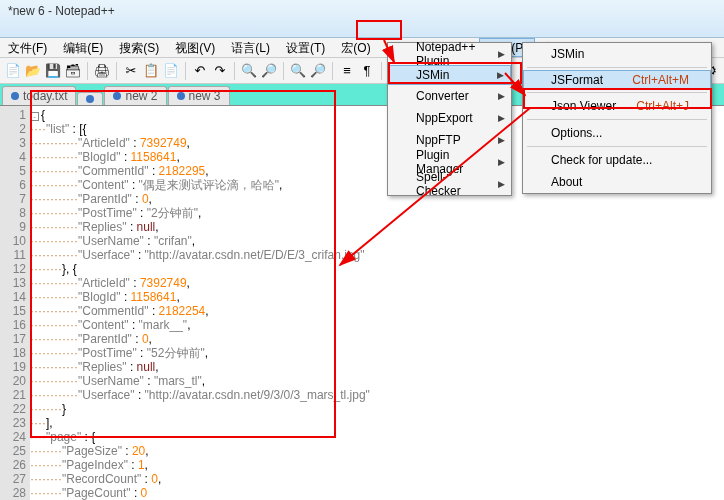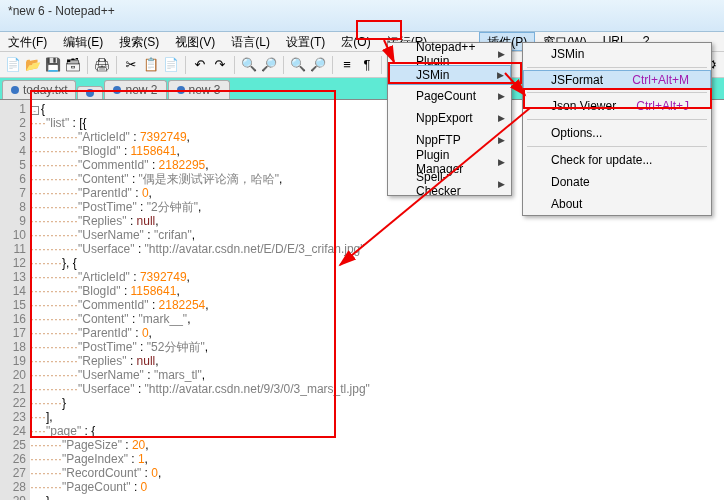--- a/index.html
+++ b/index.html
@@ -1,17 +1,17 @@
 <!DOCTYPE html>
 <html><head>
 <meta charset="utf-8">
 <style>
 * { margin: 0; padding: 0; box-sizing: border-box; font-family: "Microsoft YaHei", Tahoma, sans-serif; font-size: 12px; }
 body { background: #f0f0f0; width: 724px; height: 500px; overflow: hidden; position: relative; }
-.titlebar { background: linear-gradient(#e8f4fc, #d4e8f8); height: 32px; line-height: 22px; padding-left: 8px; color: #333; border-bottom: 1px solid #a0c0d8; }
+.titlebar { background: linear-gradient(#e8f4fc, #d4e8f8); height: 38px; line-height: 22px; padding-left: 8px; color: #333; border-bottom: 1px solid #a0c0d8; }
 .menubar { background: #f4f4f4; height: 20px; display: flex; border-bottom: 1px solid #ccc; }
 .menubar .mitem { padding: 2px 8px; cursor: default; }
 .menubar .mitem.hl { background: #cce4f7; border: 1px solid #7ab0db; padding: 1px 7px; margin-left: 44px; }
 .toolbar { background: #f4f4f4; height: 26px; display: flex; align-items: center; padding: 0 4px; gap: 2px; border-bottom: 1px solid #ccc; }
 .tb-ico { width: 18px; height: 18px; display: inline-flex; align-items: center; justify-content: center; font-size: 13px; }
 .tb-sep { width: 1px; height: 18px; background: #ccc; margin: 0 3px; }
 .tabbar { background: #5eead4; height: 22px; display: flex; align-items: flex-end; border-bottom: 1px solid #888; padding-left: 2px; overflow: hidden; }
 .tab { background: #e8e8e8; border: 1px solid #aaa; border-bottom: none; padding: 2px 8px; margin-right: 1px; border-radius: 3px 3px 0 0; display: flex; align-items: center; gap: 4px; white-space: nowrap; font-size: 11px; color: #555; }
 .tab .dot { width: 8px; height: 8px; border-radius: 50%; background: #c33; }
 .tab .dot.blue { background: #3a76c4; }
@@ -23,21 +23,21 @@
 .k { color: #808080; }
 .s { color: #808080; }
 .n { color: #ff8000; }
 .null { color: #7f1d1d; }
 .fold { display:inline-block; width:9px; height:9px; border:1px solid #888; background:#fff; color:#888; font-size:8px; line-height:8px; text-align:center; margin-right:2px; }
 .redbox { position: absolute; border: 2px solid #e00; pointer-events: none; }
 .submenu { position: absolute; background: #f4f4f4; border: 1px solid #888; box-shadow: 2px 2px 4px rgba(0,0,0,.3); }
 .submenu .row { height: 22px; display: flex; align-items: center; padding: 0 22px 0 28px; position: relative; }
 .submenu .row.hl { background: #cce4f7; border: 1px solid #7ab0db; padding: 0 21px 0 27px; height: 20px; }
 .submenu .arrow { position: absolute; right: 6px; font-size: 9px; color: #444; }
-.submenu .sc { margin-left: auto; padding-left: 20px; color: #a21caf; }
+.submenu .sc { margin-left: auto; padding-left: 20px; color: #c2410c; }
 .submenu .sep { height: 1px; background: #ccc; margin: 2px 4px; }
 .arrow-svg { position: absolute; pointer-events: none; }
 </style>
 </head>
 <body>
 
 <div class="titlebar">*new 6 - Notepad++</div>
 
 <div class="menubar">
   <span class="mitem">文件(F)</span>
@@ -139,21 +139,21 @@
 <div class="submenu" style="left:387px; top:42px; width:125px;">
   <div class="row">
       <span>Notepad++ Plugin</span>
       <span class="arrow">▶</span>
     </div>
   <div class="row hl">
       <span>JSMin</span>
       <span class="arrow">▶</span>
     </div>
   <div class="row">
-      <span>PageCount</span>
+      <span>Converter</span>
       <span class="arrow">▶</span>
     </div>
   <div class="row">
       <span>NppExport</span>
       <span class="arrow">▶</span>
     </div>
   <div class="row">
       <span>NppFTP</span>
       <span class="arrow">▶</span>
     </div>
@@ -181,23 +181,20 @@
       <span>Json Viewer</span>
       <span class="sc">Ctrl+Alt+J</span>
     </div>
   <div class="sep"></div>
   <div class="row">
       <span>Options...</span>
     </div>
   <div class="sep"></div>
   <div class="row">
       <span>Check for update...</span>
-    </div>
-  <div class="row">
-      <span>Donate</span>
     </div>
   <div class="row">
       <span>About</span>
     </div>
 </div>
 
 <div class="redbox" style="left:356px; top:20px; width:46px; height:20px;"></div>
 <div class="redbox" style="left:388px; top:62px; width:134px; height:22px;"></div>
 <div class="redbox" style="left:523px; top:88px; width:189px; height:21px;"></div>
 <div class="redbox" style="left:30px; top:90px; width:306px; height:348px;"></div>

